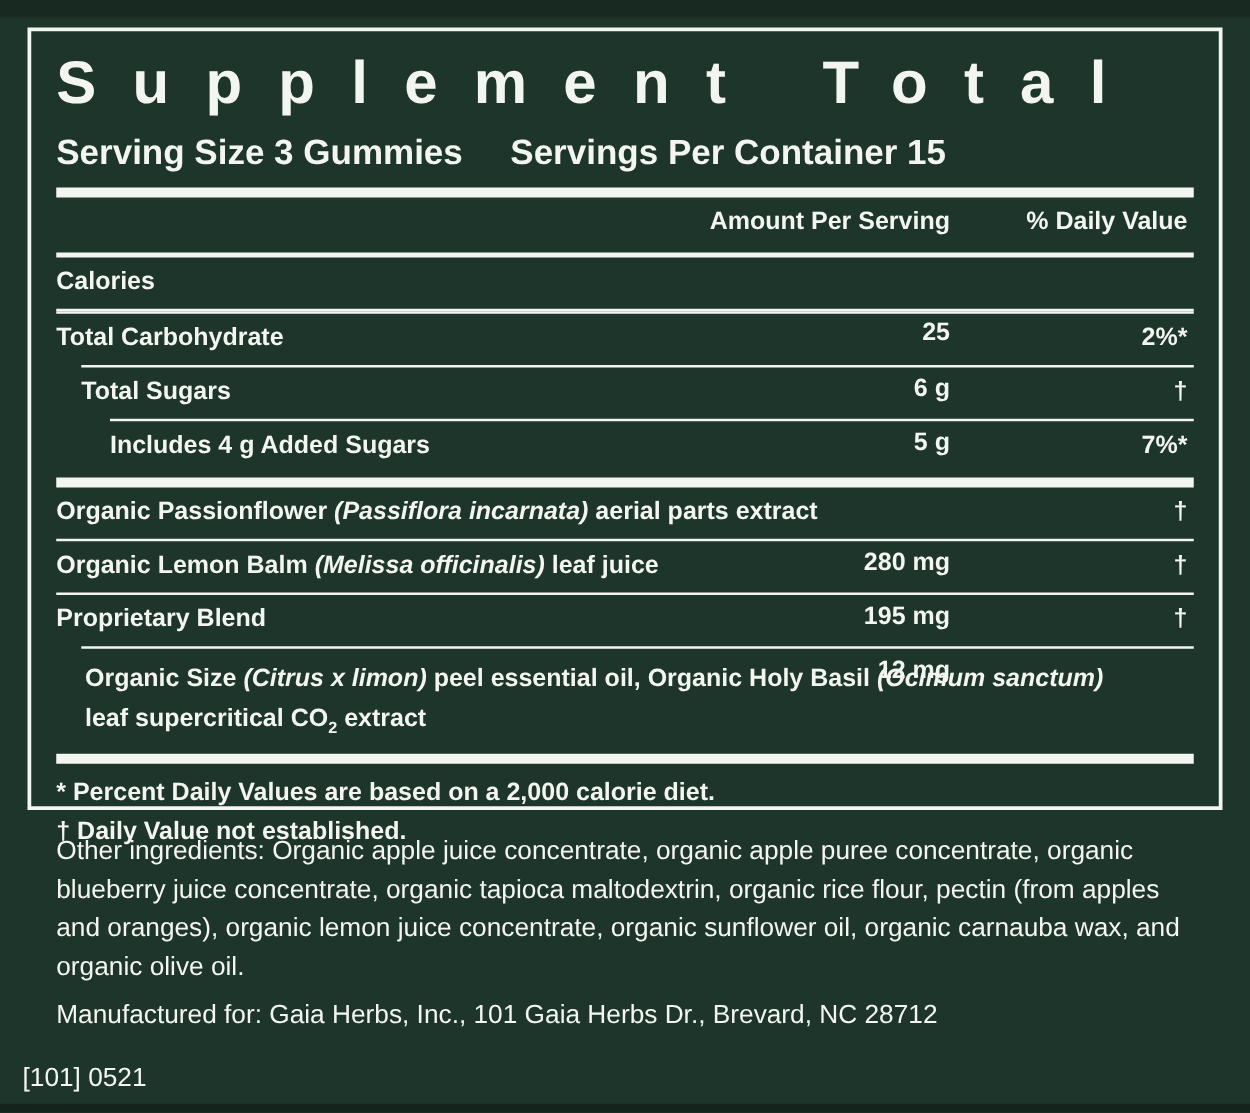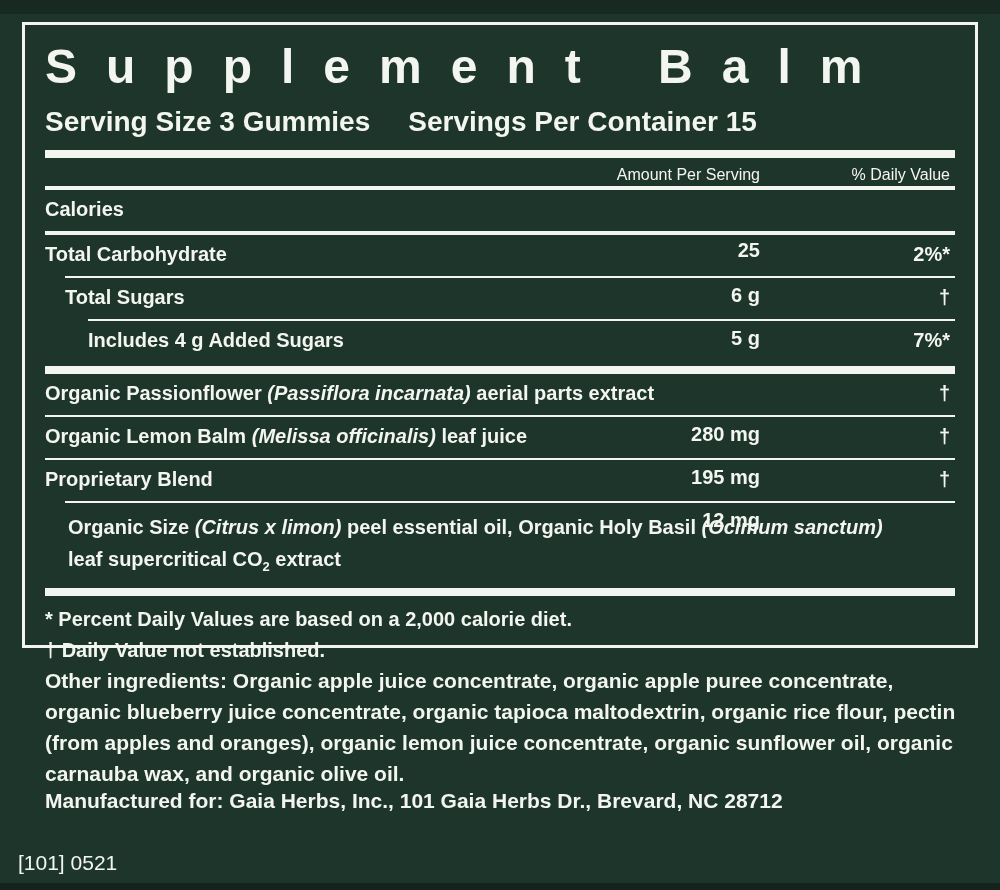--- a/index.html
+++ b/index.html
@@ -39,21 +39,21 @@
     font-size:28px;font-weight:700;
     margin-top:12px;
   }
   .bar-thick{height:8px;background:var(--ink);}
   .bar-thick.m1{margin-top:12px;}
   .sep{height:2px;background:var(--ink);}
   .sep.i1{margin-left:20px;}
   .sep.i2{margin-left:43px;}
   .dsep{height:3px;border-top:2px solid var(--ink);border-bottom:2px solid var(--ink);}
 
-  .hdr-row{position:relative;height:28px;font-size:16px;font-weight:400;}
+  .hdr-row{position:relative;height:44px;font-size:20px;font-weight:700;}
   .hdr-amt{position:absolute;right:195px;top:8px;white-space:nowrap;}
   .hdr-dv{position:absolute;right:5px;top:8px;white-space:nowrap;}
 
   .frow{position:relative;font-size:20px;font-weight:700;padding:8px 0 10px;white-space:nowrap;}
   .frow .amt{position:absolute;right:195px;top:8px;margin-top:41px;}
   .frow .dv{position:absolute;right:5px;top:8px;}
   .frow.ind1{padding-left:20px;}
   .frow.ind2{padding-left:43px;}
   .frow i{font-style:italic;}
 
@@ -63,37 +63,37 @@
     line-height:1.6;
   }
   .blend-desc i{font-style:italic;}
   .blend-desc sub{font-size:13px;}
 
   .footnotes{font-size:20px;font-weight:700;line-height:1.55;margin-top:8px;}
 
   .bottom-section{
     position:absolute;left:45px;top:666px;width:912px;
   }
-  .para{font-size:21px;font-weight:700;line-height:1.47;}
-  .manufactured{font-size:21px;font-weight:700;margin-top:0;}
+  .para{font-size:21px;font-weight:400;line-height:1.47;}
+  .manufactured{font-size:21px;font-weight:400;margin-top:11px;}
   .certified{font-size:21px;font-weight:700;margin-top:7px;}
   .lot-code{
     position:absolute;left:18px;top:851px;
     font-size:21px;font-weight:400;
   }
 </style>
 </head>
 <body>
 
 <div class="edge-strip top"></div>
 <div class="edge-strip bottom"></div>
 
 <div class="facts-box">
 
-  <div class="title">Supplement Balm</div>
+  <div class="title">Supplement Total</div>
 
   <div class="serving-line">
     <span>Serving Size 3 Gummies</span>
     <span>Servings Per Container 15</span>
   </div>
 
   <div class="bar-thick m1"></div>
 
   <div class="hdr-row">
     <span class="hdr-amt">Amount Per Serving</span>

